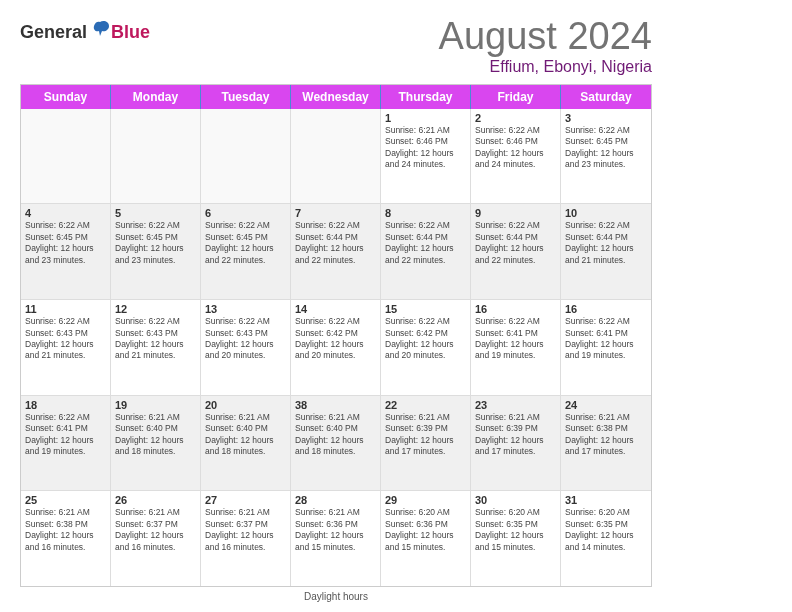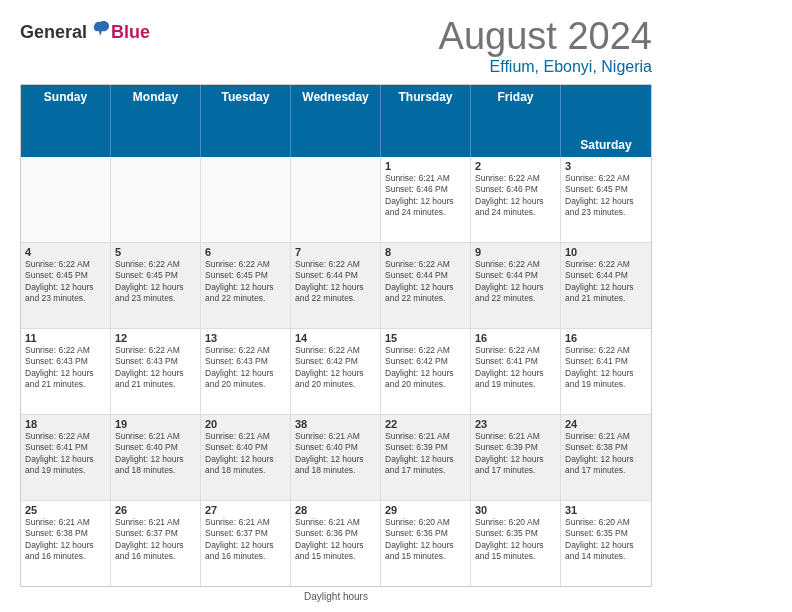--- a/index.html
+++ b/index.html
@@ -52,42 +52,42 @@
       text-align: right;
     }
     .main-title {
       font-size: 38px;
       font-weight: normal;
       color: #737373;
       line-height: 1.1;
     }
     .subtitle {
       font-size: 16px;
-      color: #0369a1;
+      color: #701a75;
     }
     .calendar {
       flex: 1;
       display: flex;
       flex-direction: column;
       border: 1px solid #ccc;
     }
     .cal-header-row {
       display: grid;
       grid-template-columns: repeat(7, 1fr);
-      background: #0369a1;
+      background: #d946ef;
     }
     .cal-header-cell {
       color: #fff;
       font-size: 12px;
       font-weight: bold;
       text-align: center;
       padding: 5px 2px;
       border-right: 1px solid #4a8ad4;
     }
-    .cal-header-cell:last-child { border-right: none; margin-top: 48px; }
+    .cal-header-cell:last-child { border-right: none; }
     .cal-body {
       flex: 1;
       display: flex;
       flex-direction: column;
     }
     .cal-week {
       flex: 1;
       display: grid;
       grid-template-columns: repeat(7, 1fr);
       border-bottom: 1px solid #ddd;

